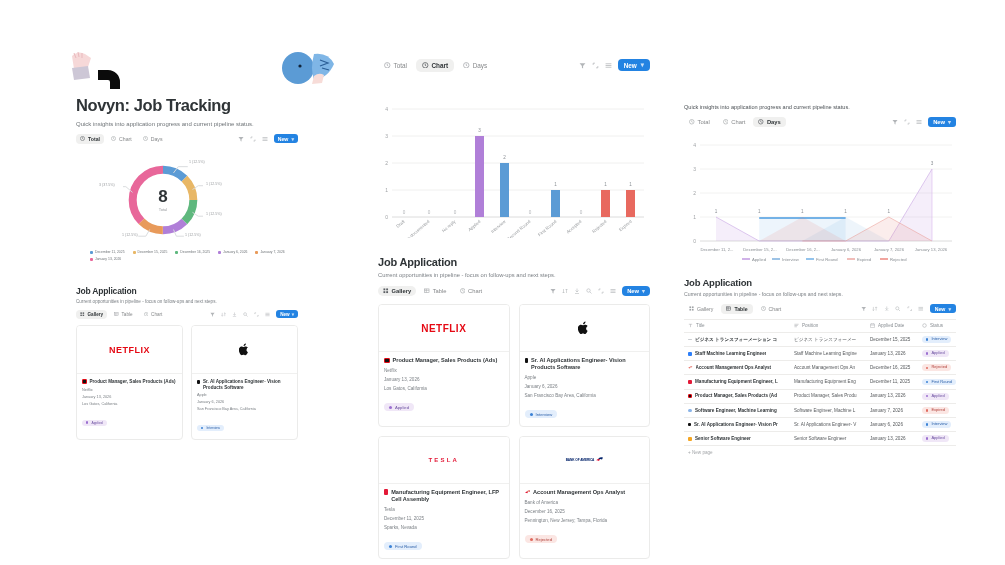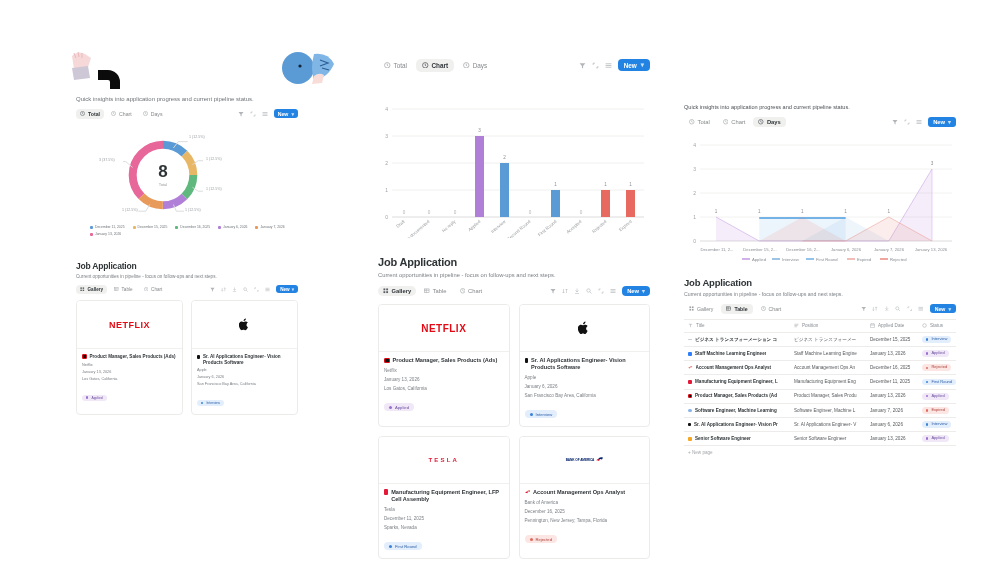--- a/index.html
+++ b/index.html
@@ -167,20 +167,21 @@
 
       <svg width="62" height="40" style="position:absolute;left:216px;top:2px;">
         <circle cx="20" cy="18" r="16" fill="#5b9bd5"></circle>
         <circle cx="22" cy="16" r="1.6" fill="#11243a"></circle>
         <path d="M36 4 q14 -2 20 10 q-6 14 -20 16 q-4 -12 0 -26z" fill="#7fb6e6"></path>
         <path d="M42 10 l8 3 -8 3 M44 18 l7 2" stroke="#2a5e96" stroke-width="1.2" fill="none"></path>
         <path d="M36 26 q5 -4 10 -1 l-2 8 -10 1z" fill="#f7dcd8"></path>
       </svg>
     </div>
 
+    <h1>Novyn: Job Tracking</h1>
     <p class="page-desc">Quick insights into application progress and current pipeline status.</p>
 
     <div class="toolbar">
       <div class="view-tabs">
         <div class="vtab active">
           <svg width="5" height="5" viewBox="0 0 12 12">
               <circle cx="6" cy="6" r="5" fill="none" stroke="#5a5e62" stroke-width="1.3"></circle>
               <path d="M6 3v3.2l2 1.3" stroke="#5a5e62" stroke-width="1.3" fill="none"></path>
             </svg>
           <span>Total</span>

